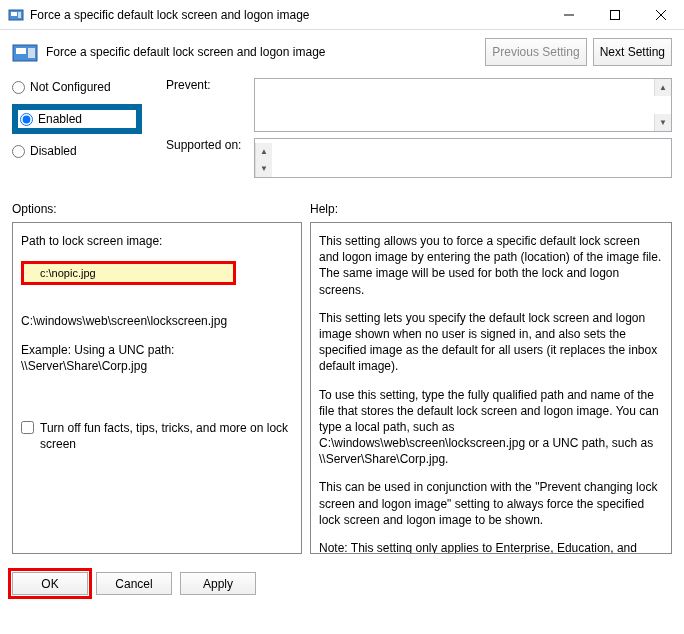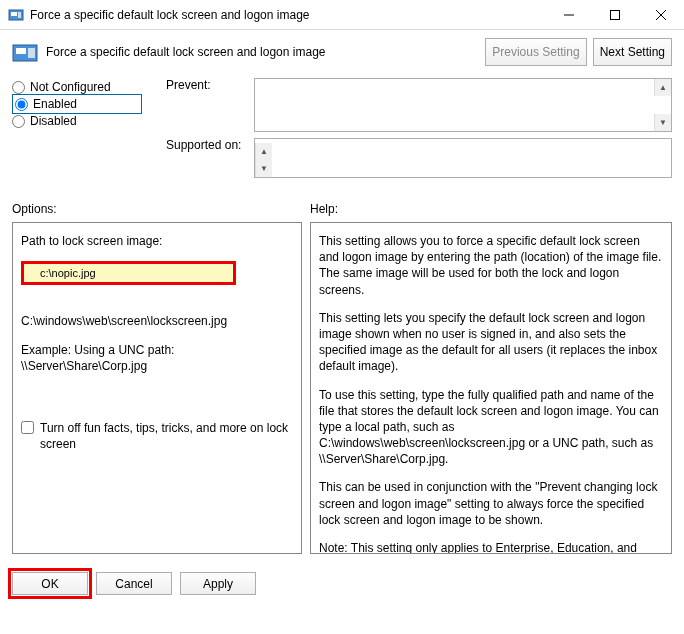--- a/index.html
+++ b/index.html
@@ -9,24 +9,24 @@
 .title-bar .title { flex: 1; }
 .title-bar .win-btn { width: 46px; height: 30px; display: flex; align-items: center; justify-content: center; }
 .title-bar .win-btn svg { width: 10px; height: 10px; }
 .content { padding: 8px 12px; }
 .header-row { display: flex; align-items: center; margin-bottom: 12px; }
 .header-row .setting-icon { width: 26px; height: 22px; margin-right: 8px; }
 .header-row .setting-title { flex: 1; }
 .nav-btn { height: 28px; padding: 0 6px; background: linear-gradient(#fdfdfd,#efefef); border: 1px solid #adadad; margin-left: 6px; font-size: 12px; }
 .nav-btn.disabled { color: #888; }
 .state-row { display: flex; gap: 24px; margin-bottom: 6px; }
-.state-radios { display: flex; flex-direction: column; padding-top: 2px; width: 130px; }
+.state-radios { display: flex; flex-direction: column; gap: 10px; padding-top: 2px; width: 130px; }
 .radio-opt { display: flex; align-items: center; gap: 5px; }
 .radio-opt input { width: 13px; height: 13px; }
-.highlight-red { border: 1px solid #0369a1; padding: 2px 4px 2px 2px; display: inline-flex; align-items: center; gap: 5px; }
+.highlight-red { border: 6px solid #0369a1; padding: 2px 4px 2px 2px; display: inline-flex; align-items: center; gap: 5px; }
 .comment-block { flex: 1; }
 .comment-block .lblrow { display: flex; margin-bottom: 6px; }
 .comment-block .lbl { width: 88px; }
 .textarea-wrap { flex: 1; position: relative; border: 1px solid #abadb3; background: #fff; height: 54px; display: flex; }
 .textarea-wrap.small { height: 40px; flex-direction: column; }
 .textarea-wrap .ta { flex: 1; padding: 2px 4px; font-size: 12px; overflow: hidden; }
 .scroll-arrows { width: 17px; display: flex; flex-direction: column; justify-content: space-between; }
 .scroll-arrows .arr { height: 17px; background: #f0f0f0; display: flex; align-items: center; justify-content: center; font-size: 8px; color: #555; border-left: 1px solid #ddd; }
 .panels { display: flex; gap: 8px; margin-top: 18px; }
 .panel-col { display: flex; flex-direction: column; }

